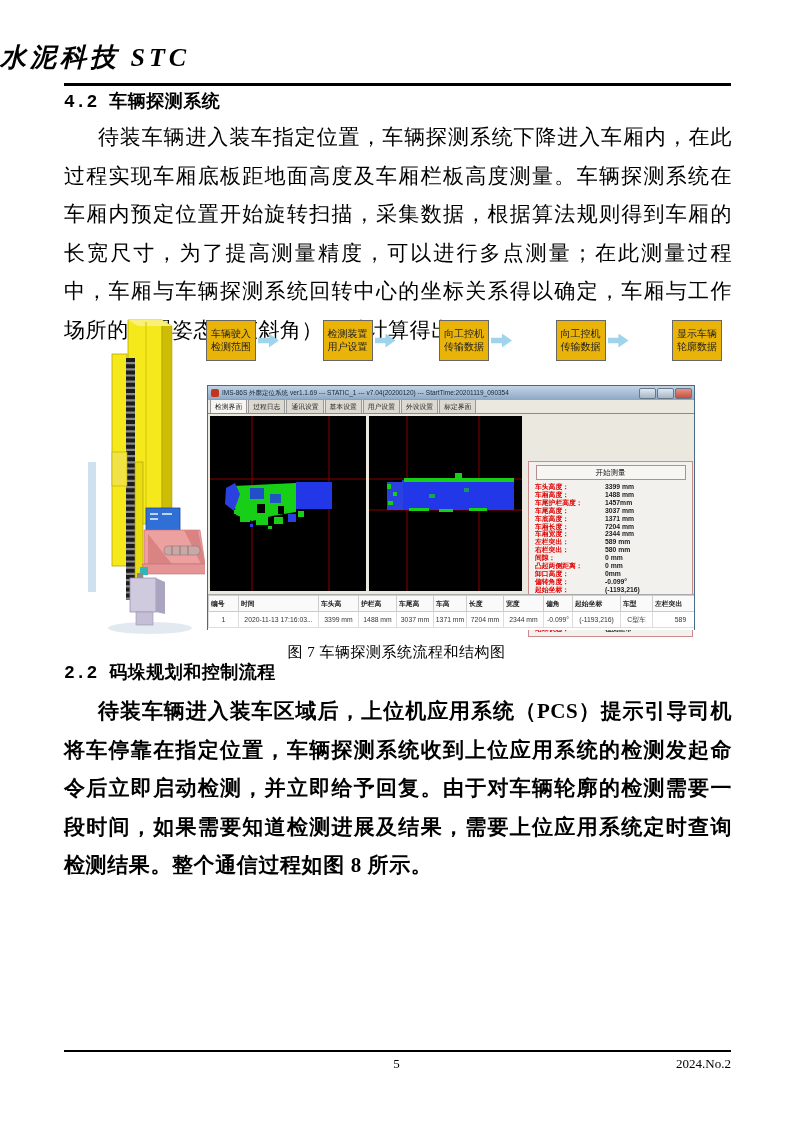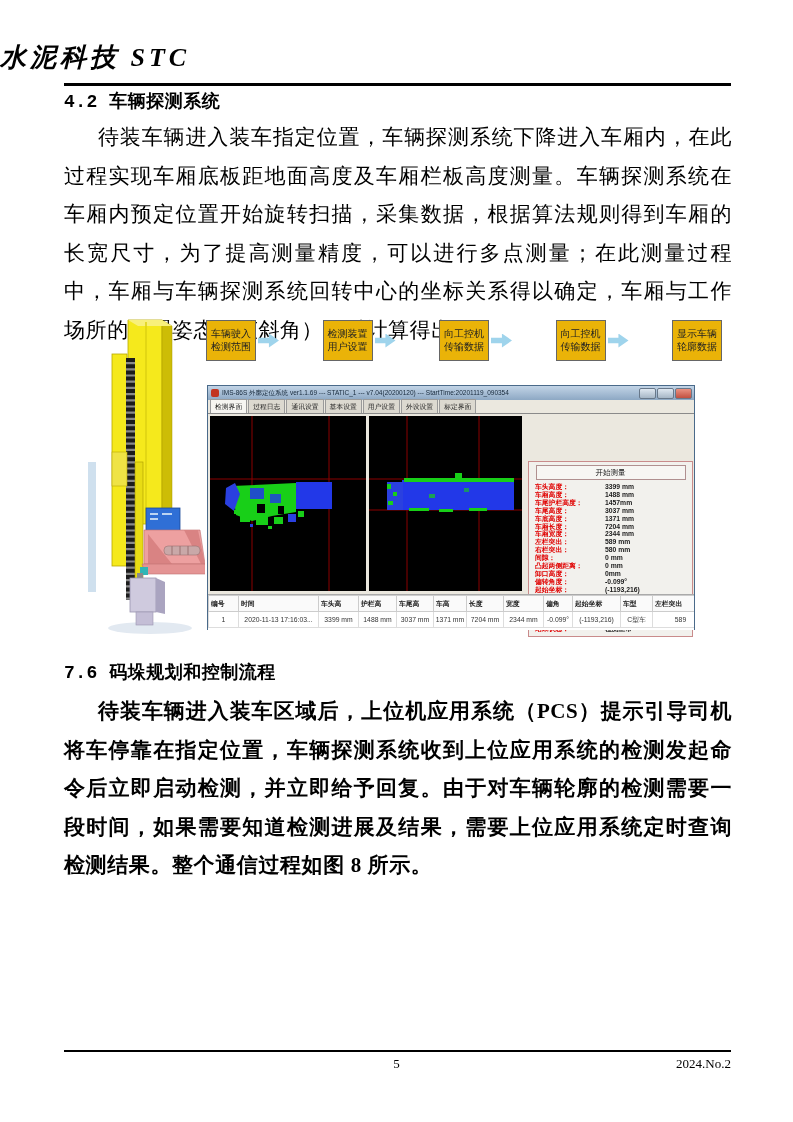--- a/index.html
+++ b/index.html
@@ -352,20 +352,21 @@
               <td>-0.099°</td>
               <td>(-1193,216)</td>
               <td>C型车</td>
               <td>589</td>
             </tr>
       </tbody>
         </table>
     </div>
   </div>
 
-  <div class="abs sec-heading h43">7.6 码垛规划和控制流程</div>
+  <div class="abs fig-caption">图 7  车辆探测系统流程和结构图</div>
+  <div class="abs sec-heading h43">2.2 码垛规划和控制流程</div>
   <div class="abs body-para para2">待装车辆进入装车区域后，上位机应用系统（PCS）提示引导司机将车停靠在指定位置，车辆探测系统收到上位应用系统的检测发起命令后立即启动检测，并立即给予回复。由于对车辆轮廓的检测需要一段时间，如果需要知道检测进展及结果，需要上位应用系统定时查询检测结果。整个通信过程如图 8 所示。</div>
 
   <div class="abs footer-rule"></div>
   <div class="abs footer-page">5</div>
   <div class="abs footer-issue">2024.No.2</div>
 
 </div>
 
 </body></html>

